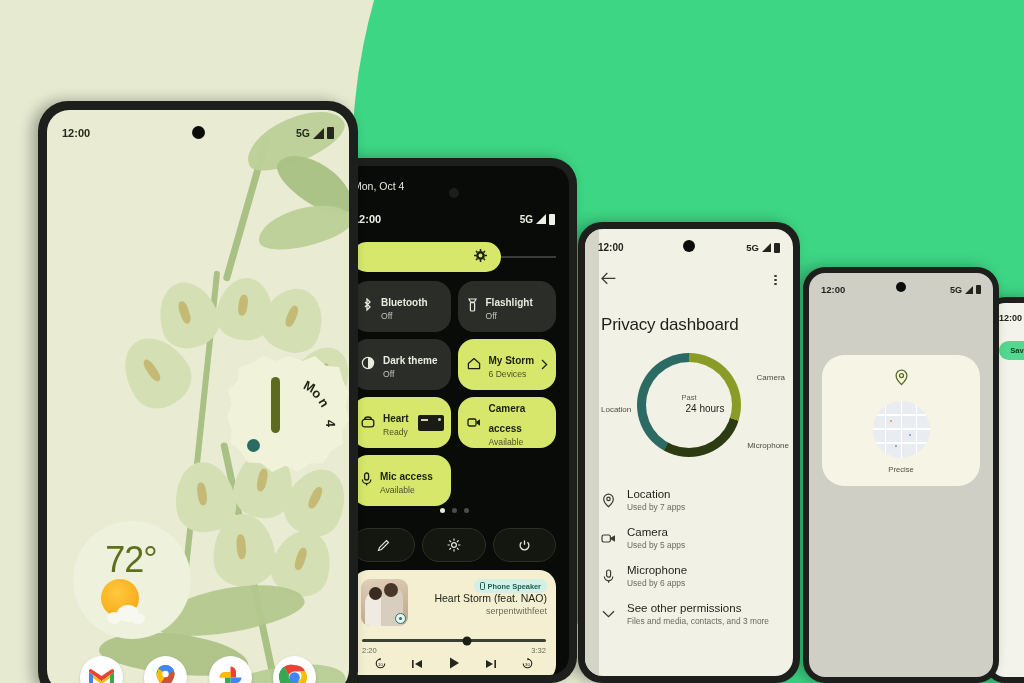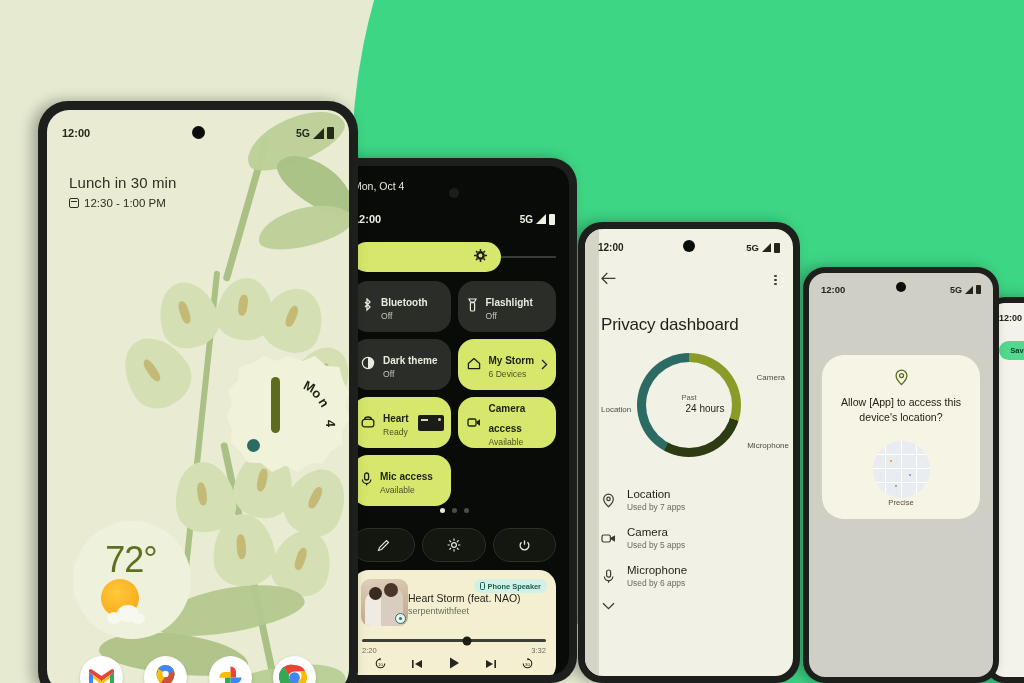--- a/index.html
+++ b/index.html
@@ -106,21 +106,21 @@
   .qs-dots i{ width:5px;height:5px;border-radius:50%;background:#4b4e46; }
   .qs-dots i.a{ background:#e7eadd; }
 
   .qs-btns{ position:absolute; left:13px; right:13px; top:362px;
             display:flex; gap:7px; }
   .qs-btn{ flex:1; height:34px; border-radius:17px; background:#141610;
            border:1px solid #2c2f27; display:flex; align-items:center; justify-content:center; }
 
   .media{ position:absolute; left:13px; right:13px; top:404px; height:112px;
           border-radius:17px; background:#f3efd0; padding:9px; }
-  .mrow{ display:flex; gap:0; }
+  .mrow{ display:flex; gap:0;text-align:right; }
   .art{ width:47px; height:47px; border-radius:9px; position:relative; overflow:hidden;
         background:linear-gradient(165deg,#e0d0bb 0%,#cdb79e 55%,#bda488 100%); flex:none;}
   .art .h1{ position:absolute; left:4px; top:13px; width:20px; height:34px; border-radius:10px 10px 0 0; background:#efeae2;}
   .art .h2{ position:absolute; left:20px; top:8px; width:22px; height:39px; border-radius:11px 11px 0 0; background:#d8cdbf;}
   .art .f1{ position:absolute; left:8px; top:8px; width:13px; height:13px; border-radius:50%; background:#3a2b21;}
   .art .f2{ position:absolute; left:23px; top:4px; width:14px; height:14px; border-radius:50%; background:#493629;}
   .art .cast{ position:absolute; right:2px; bottom:2px; width:11px;height:11px;border-radius:50%;
                border:1.3px solid #1f7a6d; background:#eef3ee;}
   .art .cast:after{content:'';position:absolute;left:3px;top:3px;width:3px;height:3px;border-radius:50%;background:#1f7a6d;}
   .mmeta{ flex:1; min-width:0; padding-top:13px; }
@@ -173,21 +173,21 @@
   .maps{ display:flex; justify-content:center; gap:14px; margin-top:15px; }
   .mapcol{ width:57px; text-align:center; }
   .mapimg{ width:57px; height:57px; border-radius:50%; position:relative; overflow:hidden; }
   .mapimg.precise{ background:#e9edf2; }
   .mapimg.approx{ background:#dbe8d9; border:1.6px solid #4b5a1f; }
   .mapimg .rd{ position:absolute; background:#fff; }
   .mapimg.approx .rd{ background:#f2d68c; }
   .mapimg .blob{ position:absolute; left:11px; top:11px; width:36px; height:36px;
                  border-radius:50%; background:#6a7a25; opacity:.92; }
   .mapimg .pt{ position:absolute; width:2.4px;height:2.4px;border-radius:50%; }
-  .maplab{ font-size:7.6px; color:#4f5143; }
+  .maplab{ font-size:7.6px; color:#4f5143; margin-top:7px; }
   .dlgbtns{ margin-top:14px; display:flex; flex-direction:column; gap:4px; }
   .dlgbtn{ height:22px; border-radius:11px; background:#d9ea6e;
            display:flex; align-items:center; justify-content:center;
            font-size:8px; font-weight:700; color:#1e2312; }
 
   
   #p5{ left:985px; top:297px; width:60px; height:386px; border-radius:20px; padding:6px; }
   #p5 .glass{ inset:6px; border-radius:14px; background:#f3f3ec; }
   #p5 .sb{ top:10px; padding:0 8px; font-size:9px; color:#23251c; }
   .save-pill{ position:absolute; left:8px; top:38px; width:40px; height:19px;
@@ -223,21 +223,20 @@
         </span>
       </div>
 
       <div class="dialog">
         <div class="pin-ico">
           <svg width="15" height="17" viewBox="0 0 15 17" fill="none">
             <path d="M7.5 1.2c-3 0-5.4 2.4-5.4 5.4 0 4 5.4 9 5.4 9s5.4-5 5.4-9c0-3-2.4-5.4-5.4-5.4z" stroke="#5b6b1f" stroke-width="1.3"></path>
             <circle cx="7.5" cy="6.6" r="2" stroke="#5b6b1f" stroke-width="1.3"></circle>
           </svg>
         </div>
-        <div class="dlg-title">Allow [App] to access this device's location?</div>
 
         <div class="maps">
           <div class="mapcol">
             <div class="mapimg precise">
               <i class="rd" style="left:0;top:13px;width:100%;height:1.6px;"></i>
               <i class="rd" style="left:0;top:27px;width:100%;height:1.6px;"></i>
               <i class="rd" style="left:0;top:41px;width:100%;height:1.6px;"></i>
               <i class="rd" style="left:12px;top:0;width:1.6px;height:100%;"></i>
               <i class="rd" style="left:28px;top:0;width:1.6px;height:100%;"></i>
               <i class="rd" style="left:43px;top:0;width:1.6px;height:100%;"></i>
@@ -330,20 +329,24 @@
             <span>
               <span class="pt" style="display:block">Microphone</span>
               <span class="ps" style="display:block">Used by 6 apps</span>
             </span>
           </div>
           <div class="prow">
             <span class="pi">
               <svg width="13" height="9" viewBox="0 0 13 9">
                 <path d="M1 1.2l5.5 5.4L12 1.2" stroke="#3b3d32" stroke-width="1.3" fill="none"></path>
               </svg>
+            </span>
+            <span>
+              <span class="pt" style="display:block">See other permissions</span>
+              <span class="ps" style="display:block">Files and media, contacts, and 3 more</span>
             </span>
           </div>
         </div>
     </div>
   </div>
 
   <div class="phone" id="p2">
     <div class="glass">
       <div class="date">Mon, Oct 4</div>
       <div class="punch" style="left:50%;margin-left:-5px;top:22px;width:10px;height:10px;background:#1b1f1b;"></div>
@@ -545,27 +548,20 @@
 
       <div class="statusbar sb">
         <span class="clock">12:00</span>
         <span class="sbright">
           <span style="font-size:10.5px;font-weight:700">5G</span>
           <span class="sig" style="border-width:0 0 11px 11px;border-color:transparent transparent #25291c transparent;"></span>
           <span class="batt" style="width:7px;height:12px;background:#25291c;"></span>
         </span>
       </div>
 
-      <div class="agenda">
-        <div class="t1">Lunch in 30 min</div>
-        <div class="t2">
-          <span class="cal-ico"></span>
-          <span>12:30 - 1:00 PM</span>
-        </div>
-      </div>
 
       <div class="clock-widget">
         <div class="scallop"></div>
         <div class="clock-hand"></div>
         <div class="clock-dot"></div>
         <div class="mon4" id="mon4">
             <span style="left: 30.6567px; top: 17.1503px; transform: rotate(28deg);">M</span>
             <span style="left: 40.0079px; top: 23.8204px; transform: rotate(43deg);">o</span>
             <span style="left: 47.3141px; top: 32.6836px; transform: rotate(58deg);">n</span>
             <span style="left: 52.0774px; top: 43.1356px; transform: rotate(73deg);"> </span>

